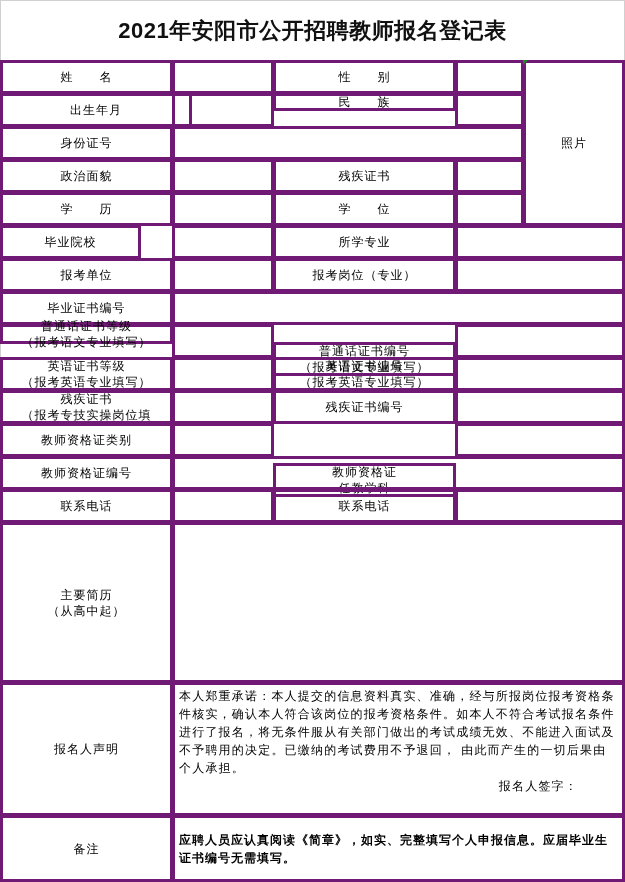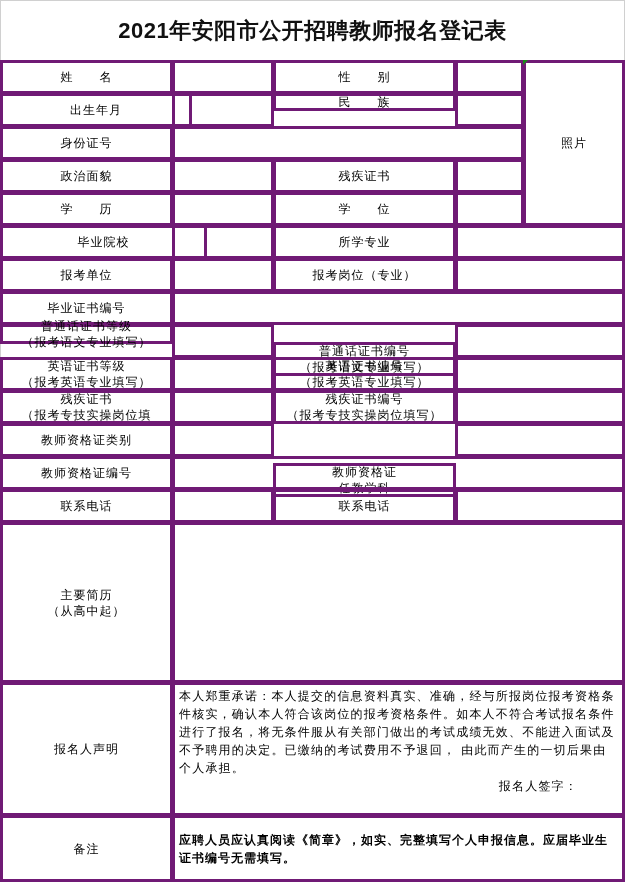--- a/index.html
+++ b/index.html
@@ -69,21 +69,21 @@
 
 <div class="cell" style="left:0;top:192px;width:173px;height:34px;">
     <span class="lbl">学　　历</span>
   </div>
 <div class="cell input" style="left:172px;top:192px;width:102px;height:34px;"></div>
 <div class="cell" style="left:273px;top:192px;width:183px;height:34px;">
     <span class="lbl">学　　位</span>
   </div>
 <div class="cell input" style="left:455px;top:192px;width:69px;height:34px;"></div>
 
-<div class="cell" style="left:0;top:225px;width:207px;height:34px;">
+<div class="cell" style="left:0;top:225px;width:141px;height:34px;">
     <span class="lbl">毕业院校</span>
   </div>
 <div class="cell input" style="left:172px;top:225px;width:102px;height:34px;"></div>
 <div class="cell" style="left:273px;top:225px;width:183px;height:34px;">
     <span class="lbl">所学专业</span>
   </div>
 <div class="cell input" style="left:455px;top:225px;width:170px;height:34px;"></div>
 
 <div class="cell" style="left:0;top:258px;width:173px;height:34px;">
     <span class="lbl">报考单位</span>
@@ -132,21 +132,20 @@
 <div class="cell" style="left:0;top:390px;width:173px;height:34px;overflow:hidden;">
   <div class="two">
       <span class="lbl">残疾证书</span>
       <span class="lbl">（报考专技实操岗位填</span>
     </div>
 </div>
 <div class="cell input" style="left:172px;top:390px;width:102px;height:34px;"></div>
 <div class="cell" style="left:273px;top:390px;width:183px;height:34px;">
   <div class="two">
       <span class="lbl">残疾证书编号</span>
-      <span class="lbl">（报考专技实操岗位填写）</span>
     </div>
 </div>
 <div class="cell input" style="left:455px;top:390px;width:170px;height:34px;"></div>
 
 <div class="cell" style="left:0;top:423px;width:173px;height:34px;">
     <span class="lbl">教师资格证类别</span>
   </div>
 <div class="cell input" style="left:172px;top:423px;width:102px;height:34px;"></div>
 <div class="cell" style="left:273px;top:423px;width:183px;height:34px;margin-top:40px;">
   <div class="two">

